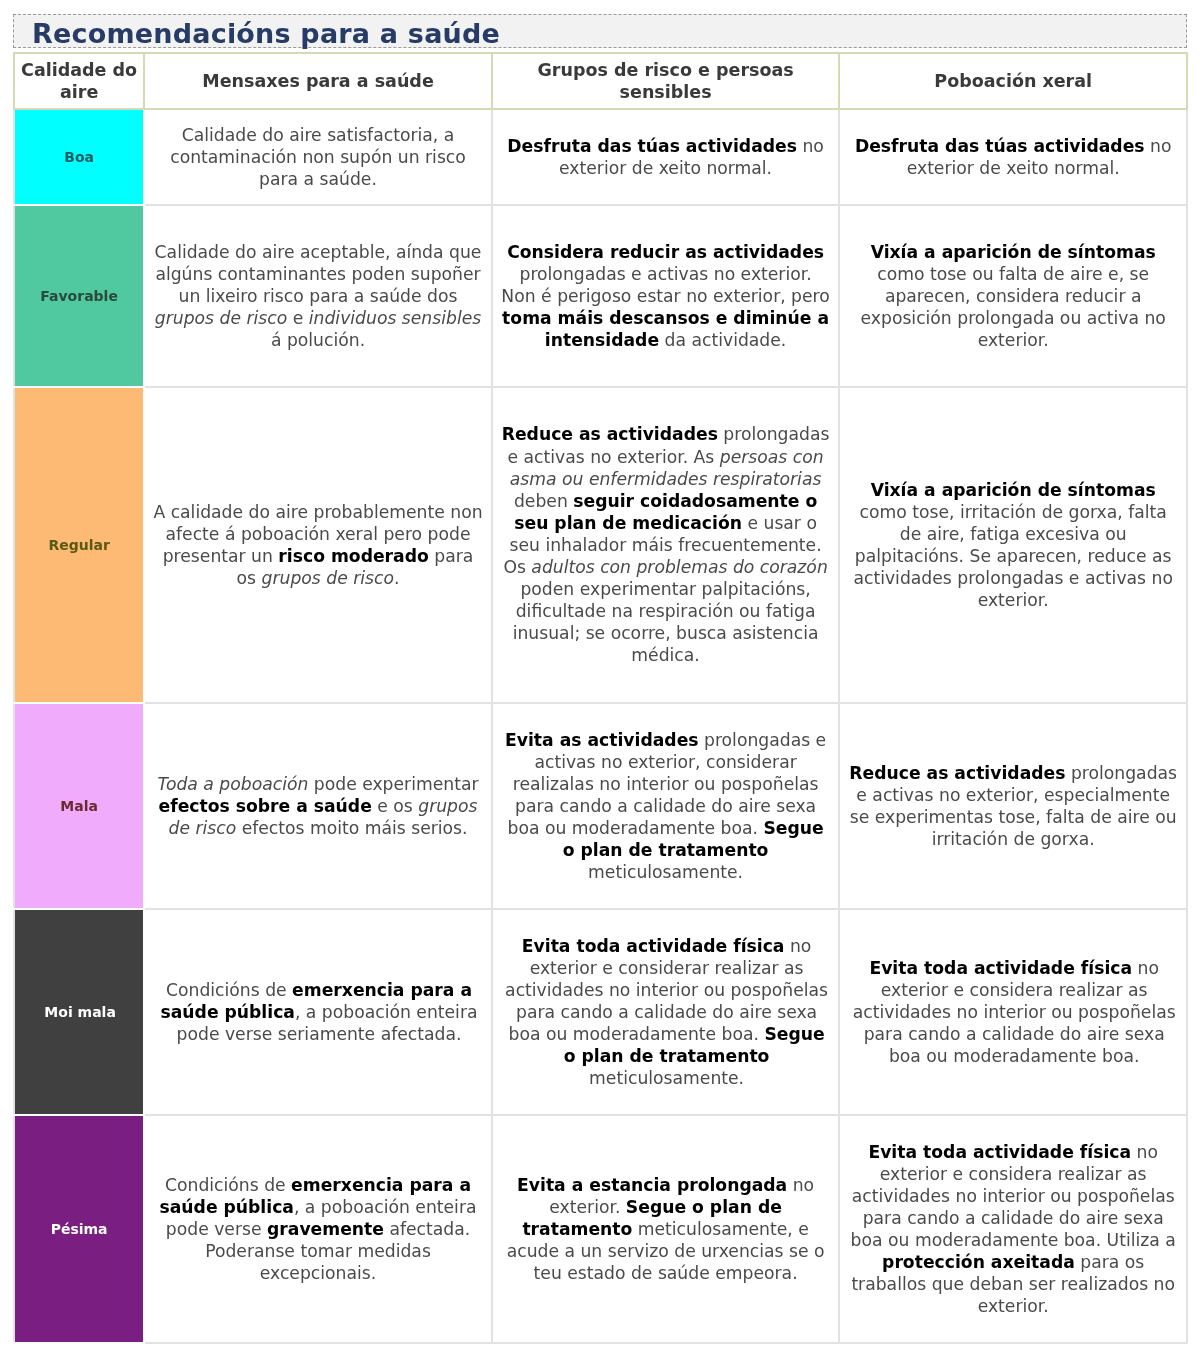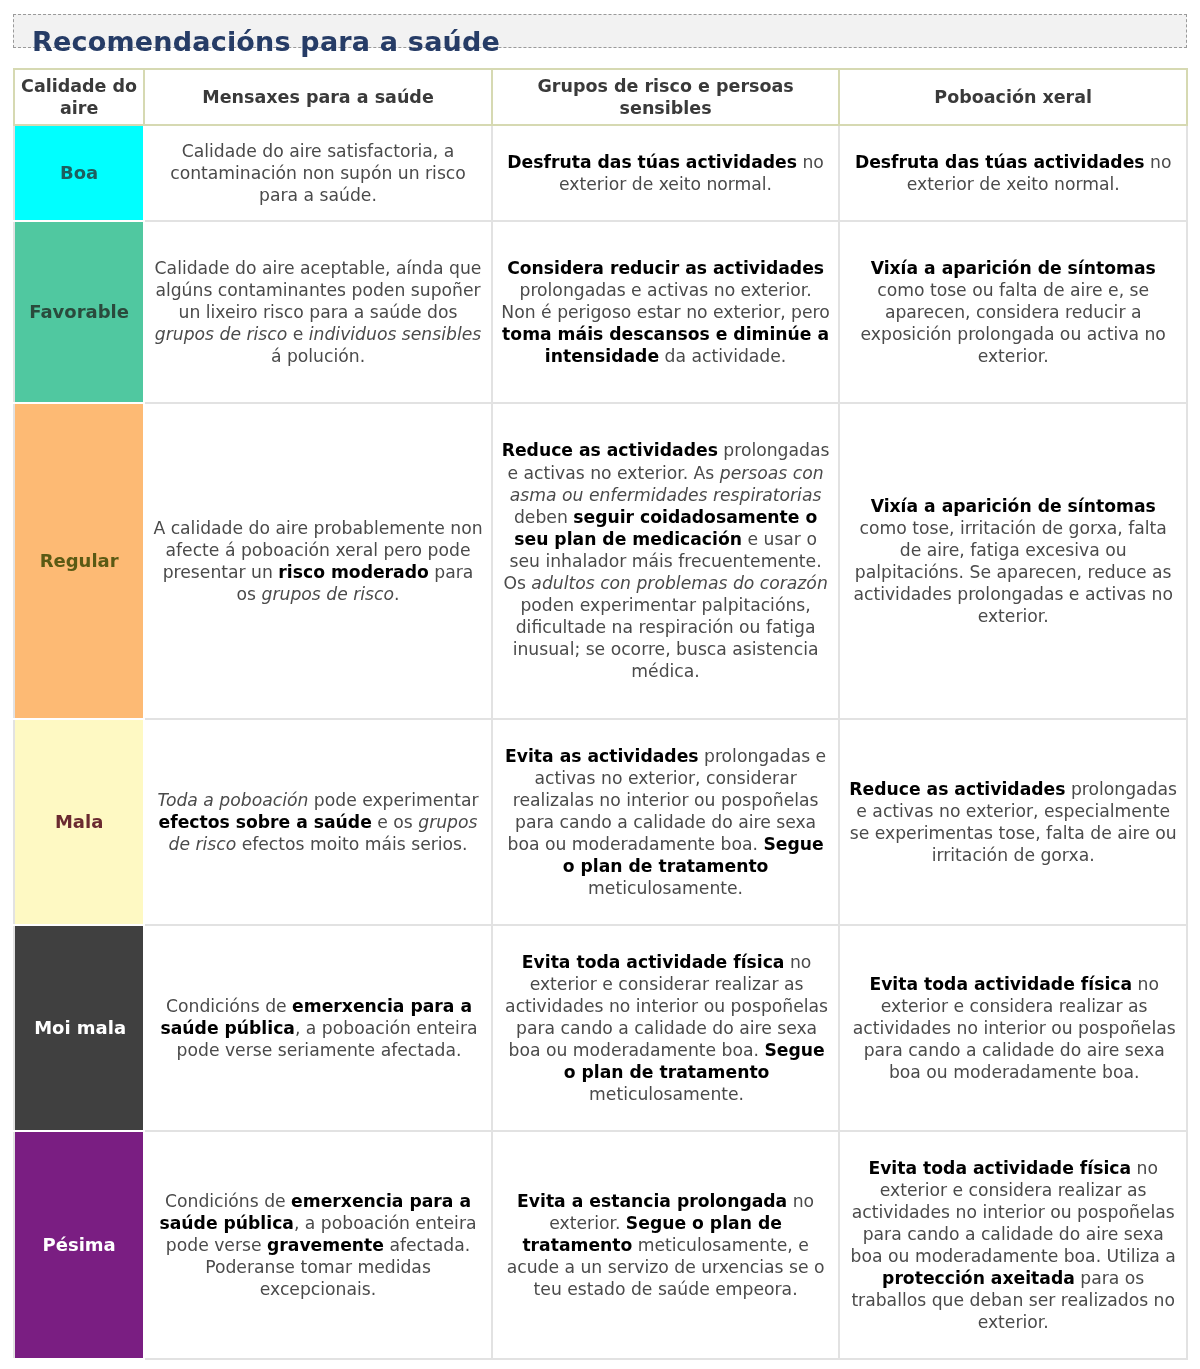--- a/index.html
+++ b/index.html
@@ -15,31 +15,31 @@
       position: absolute;
       left: 13px; top: 14px;
       width: 1174px; height: 34px;
       background: #f2f2f2;
       border: 1px dashed #9a9a9a;
       box-sizing: border-box;
     }
     .title-box h1 {
       margin: 0;
       position: absolute;
-      left: 18px; top: 11px;
+      left: 18px; top: 3px;
       font-family: "DejaVu Sans", sans-serif;
       font-weight: bold;
       font-size: 27px;
       line-height: 32px;
       color: #263c66;
       letter-spacing: 0.2px;
     }
     table.aq {
       position: absolute;
-      left: 13px; top: 68px;
+      left: 13px; top: 52px;
       width: 1175px;
       border-collapse: collapse;
       table-layout: fixed;
     }
     table.aq th {
       border: 2px solid #d6d9b2;
       background: #ffffff;
       color: #3a3a3a;
       font-weight: bold;
       font-size: 17.5px;
@@ -54,21 +54,21 @@
       background: #ffffff;
       font-size: 17.2px;
       line-height: 22.1px;
       text-align: center;
       vertical-align: middle;
       padding: 0 8px;
       color: #4a4a4a;
     }
     table.aq td.level {
       font-weight: bold;
-      font-size: 18px;
+      font-size: 14px;
       border-color: #ffffff;
       border-left: 2px solid #e2e2e2;
     }
     td.msg b, td.msg strong { color: #000000; }
     .col1 { width: 130px; }
     .col2 { width: 347px; }
     .col3 { width: 347px; }
     .col4 { width: 347px; }
     tr.r-boa td { height: 94px; }
     tr.r-fav td { height: 180px; }
@@ -112,21 +112,21 @@
       <td class="msg"><b>Considera reducir as actividades</b> prolongadas e activas no exterior. Non é perigoso estar no  exterior, pero <b>toma máis descansos e diminúe a intensidade</b> da actividade.</td>
       <td class="msg"><b>Vixía a aparición de síntomas</b> como tose ou falta de aire e, se aparecen, considera reducir a exposición prolongada ou activa no exterior.</td>
     </tr>
     <tr class="r-reg">
       <td class="level" style="background: #fdba74; color: rgb(90, 90, 20);">Regular</td>
       <td class="msg">A calidade do aire probablemente non afecte á poboación xeral pero pode presentar un <b>risco moderado</b> para os <i>grupos de risco</i>.</td>
       <td class="msg"><b>Reduce as actividades</b> prolongadas e activas no exterior. As <i>persoas con asma ou enfermidades respiratorias</i> deben <b>seguir coidadosamente o seu plan de medicación</b> e usar o seu inhalador máis frecuentemente. Os <i>adultos con problemas do corazón</i> poden experimentar palpitacións, dificultade na respiración ou fatiga inusual; se ocorre, busca asistencia médica.</td>
       <td class="msg"><b>Vixía a aparición de síntomas</b> como tose, irritación de gorxa, falta de aire, fatiga excesiva ou palpitacións. Se aparecen, reduce as actividades prolongadas e activas no exterior.</td>
     </tr>
     <tr class="r-mala">
-      <td class="level" style="background: #fef9c3; color: rgb(106, 42, 48);">Mala</td>
+      <td class="level" style="background: #f0abfc; color: rgb(106, 42, 48);">Mala</td>
       <td class="msg"><i>Toda a poboación</i> pode experimentar <b>efectos sobre a saúde</b> e os <i>grupos de risco</i> efectos moito máis serios.</td>
       <td class="msg"><b>Evita as actividades</b> prolongadas e activas no exterior, considerar realizalas no interior ou pospoñelas para cando a calidade do aire sexa boa ou moderadamente boa. <b>Segue o plan de tratamento</b> meticulosamente.</td>
       <td class="msg"><b>Reduce as actividades</b> prolongadas e activas no exterior, especialmente se experimentas tose, falta de aire ou irritación de gorxa.</td>
     </tr>
     <tr class="r-moi">
       <td class="level" style="background: #404040; color: rgb(255, 255, 255);">Moi mala</td>
       <td class="msg">Condicións de <b>emerxencia para a saúde pública</b>, a poboación enteira pode verse seriamente afectada.</td>
       <td class="msg"><b>Evita toda actividade física</b> no exterior e considerar realizar as actividades no interior ou pospoñelas para cando a calidade do aire sexa boa ou moderadamente boa. <b>Segue o plan de tratamento</b> meticulosamente.</td>
       <td class="msg"><b>Evita toda actividade física</b> no exterior e considera realizar as actividades no interior ou pospoñelas para cando a calidade do aire sexa boa ou moderadamente boa.</td>
     </tr>

